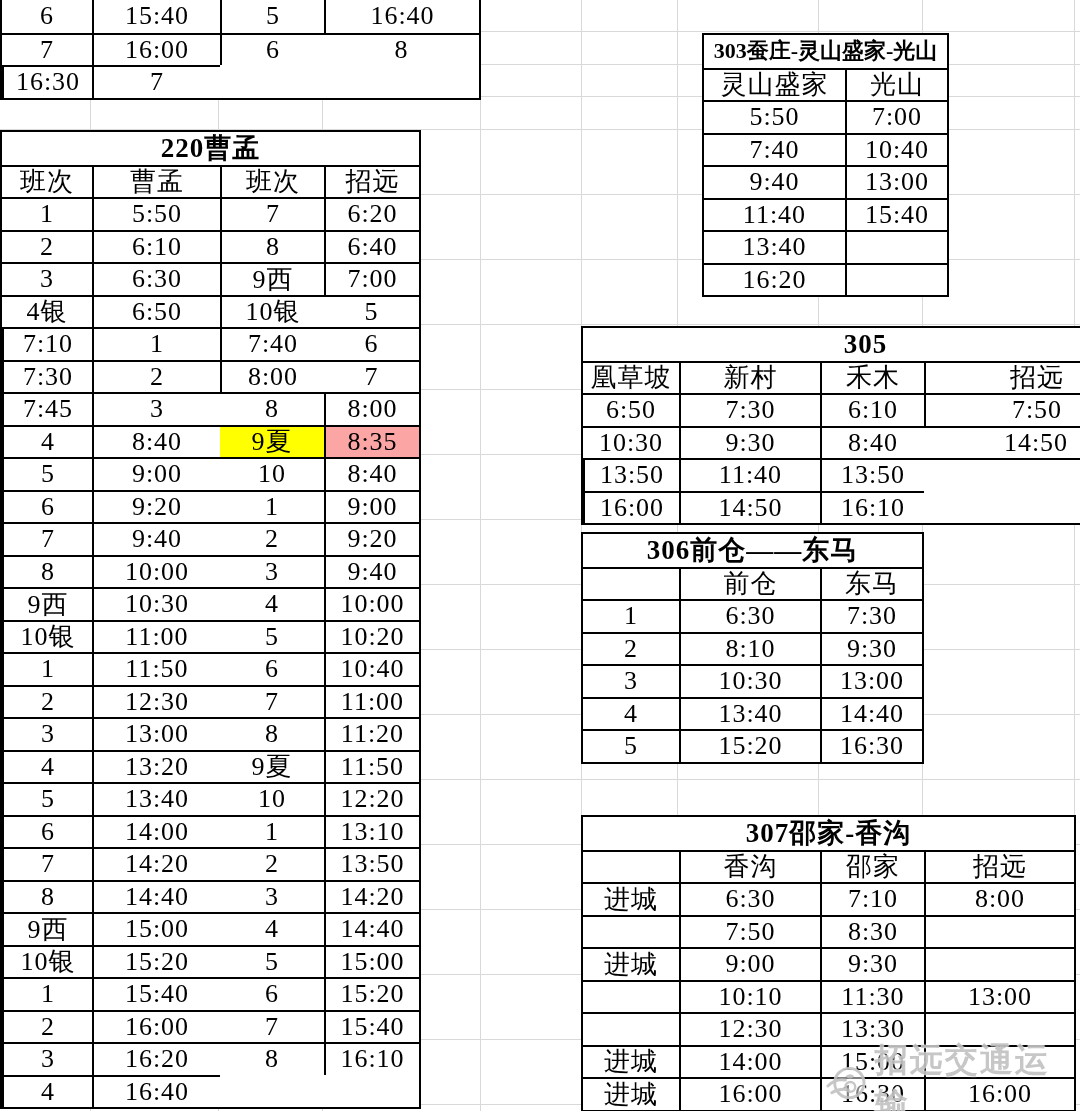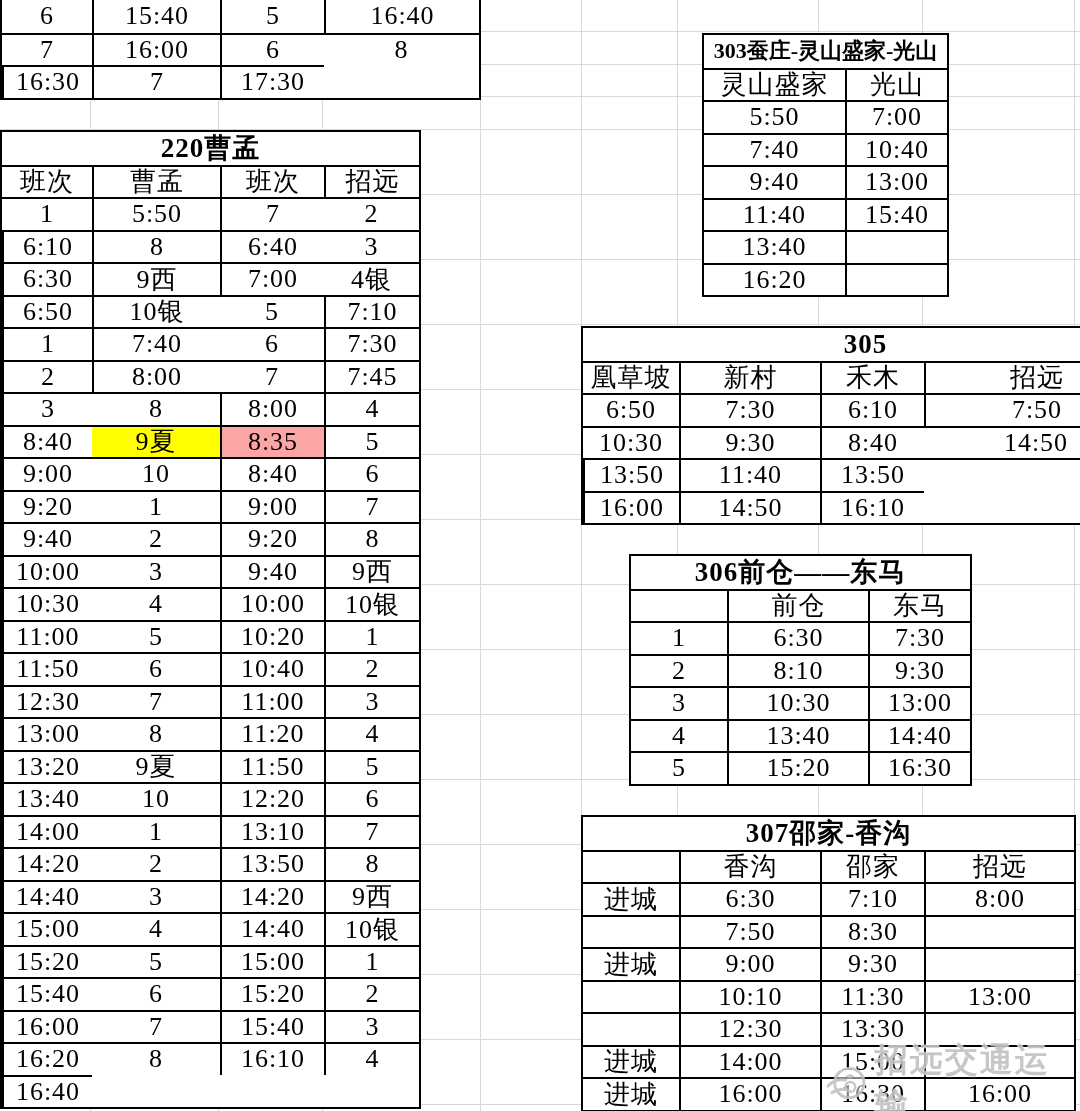--- a/index.html
+++ b/index.html
@@ -35,21 +35,21 @@
     font-size:26px;letter-spacing:1px;
     white-space:nowrap;overflow:hidden;
     box-sizing:border-box;
   }
   .cell.title{grid-column:1 / -1;font-weight:bold;font-size:27px;}
   #t-303 .cell.title{font-size:22px;letter-spacing:0;}
   #t-220{left:0;top:130px;width:421px;grid-template-columns:90px 128px 104px 1fr;}
   #t-top{left:0;top:-2px;width:481px;grid-template-columns:90px 128px 104px 1fr;}
   #t-303{left:677px;top:33px;width:247px;grid-template-columns:141px 1fr;margin-left:25px;}
   #t-305{left:581px;top:326px;width:569px;grid-template-columns:96px 141px 104px 1fr;}
-  #t-306{left:581px;top:554px;width:343px;grid-template-columns:96px 141px 1fr;margin-left:48px;}
+  #t-306{left:581px;top:532px;width:343px;grid-template-columns:96px 141px 1fr;}
   #t-307{left:581px;top:815px;width:495px;grid-template-columns:96px 141px 104px 1fr;}
   
   #watermark{
     position:absolute;left:822px;top:1038px;
     display:flex;align-items:center;gap:2px;
     color:#c3c3c3;
     opacity:.92;
     z-index:5;
     pointer-events:none;
   }
@@ -78,32 +78,32 @@
       <div class="cell data" style="border-top: none; border-left: none;">6</div>
       <div class="cell data" style="border-top: none;">15:40</div>
       <div class="cell data" style="border-top: none;">5</div>
       <div class="cell data" style="border-top: none;">16:40</div>
       <div class="cell data" style="border-left: none;">7</div>
       <div class="cell data">16:00</div>
       <div class="cell data">6</div>
       <div class="cell data" style="border-left: none;">8</div>
       <div class="cell data">16:30</div>
       <div class="cell data">7</div>
-      <div class="cell data">17:30</div>
     </div>
 
   <div id="t-220" class="sheet-table">
       <div class="cell title" style="grid-column: 1 / -1; border-top: none; border-left: none;">220曹孟</div>
       <div class="cell hdr" style="border-left: none;">班次</div>
       <div class="cell hdr">曹孟</div>
       <div class="cell hdr">班次</div>
       <div class="cell hdr">招远</div>
       <div class="cell data" style="border-left: none;">1</div>
       <div class="cell data">5:50</div>
       <div class="cell data">7</div>
+      <div class="cell data">6:20</div>
       <div class="cell data" style="border-left: none;">2</div>
       <div class="cell data">6:10</div>
       <div class="cell data">8</div>
       <div class="cell data">6:40</div>
       <div class="cell data" style="border-left: none;">3</div>
       <div class="cell data">6:30</div>
       <div class="cell data">9西</div>
       <div class="cell data">7:00</div>
       <div class="cell data" style="border-left: none;">4银</div>
       <div class="cell data">6:50</div>

